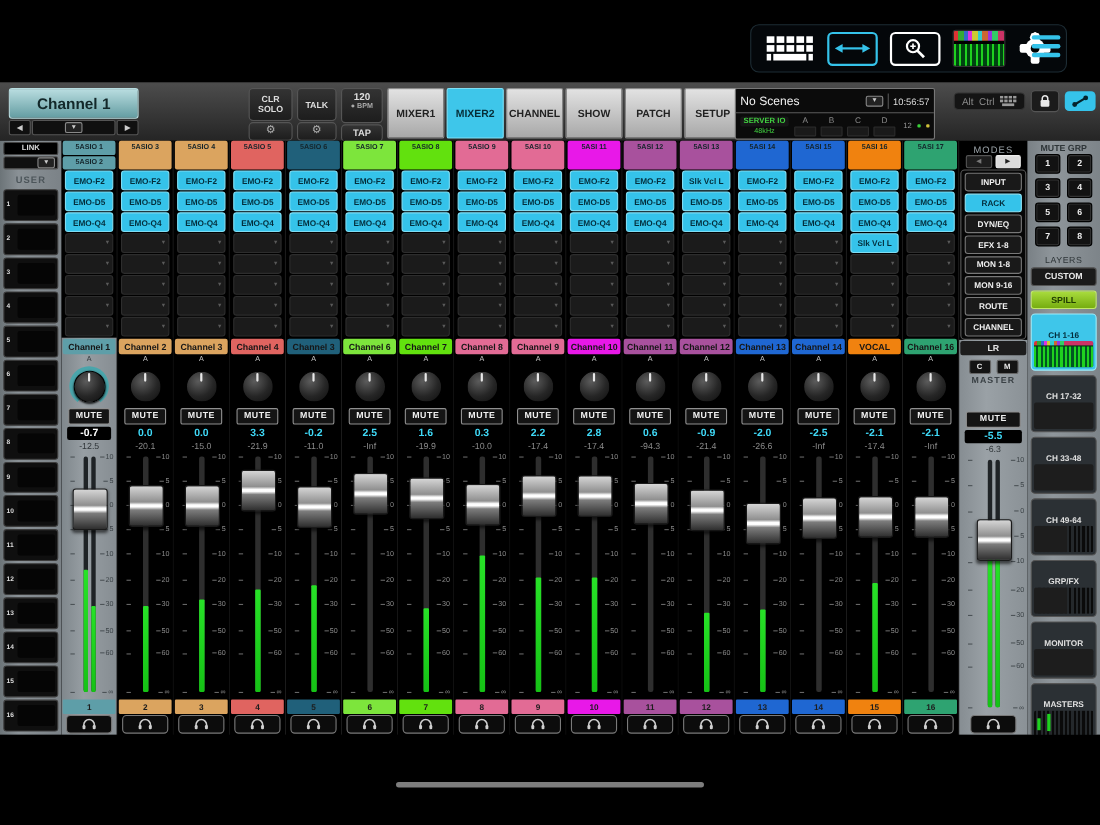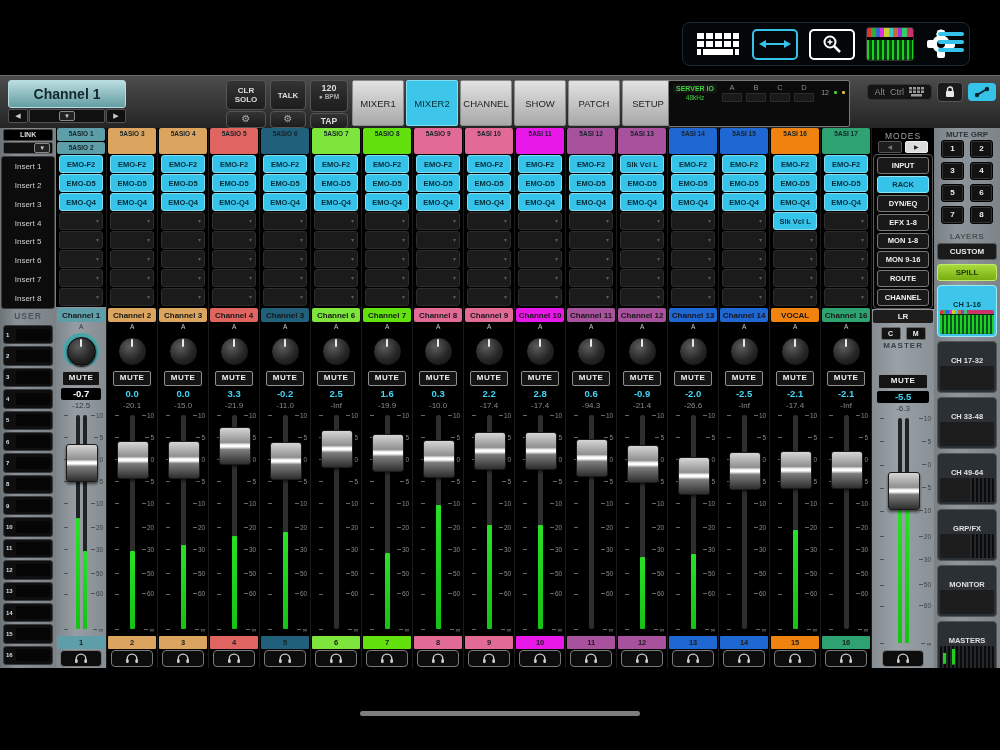--- a/index.html
+++ b/index.html
@@ -31,21 +31,21 @@
   #preset{left:132px;width:88px}
   #preset-box{height:26px;border-radius:3px;border:1px solid #fff;background:linear-gradient(#f4f4f4,#c4c4c4);
     display:flex;align-items:center;justify-content:center;color:#1c1c1c;font-size:12px;font-weight:bold}
   .sq-btn{border:1px solid #555;background:linear-gradient(#333,#1d1d1d);border-radius:4px;color:#ddd;
     font-weight:bold;text-align:center}
   #clr-solo{left:226px;width:40px}#talk{left:270px;width:36px}#bpm{left:310px;width:38px}
   .two-line{height:28px;font-size:8px;line-height:9px;display:flex;align-items:center;justify-content:center;white-space:pre-line}
   .gear-sub{height:15px;margin-top:1px;font-size:10px;line-height:14px;color:#aaa}
   #tabs{left:352px;display:flex;gap:2px}
   .tab{width:50px;height:44px;border:1px solid #8a8a8a;border-radius:2px;background:linear-gradient(#e2e2e2,#a8a8a8);
-    color:#222;font-size:9.5px;font-weight:normal;display:flex;align-items:center;justify-content:center;cursor:pointer}
+    color:#222;font-size:9.5px;font-weight:bold;display:flex;align-items:center;justify-content:center;cursor:pointer}
   .tab.active{background:#3ec6ea;border-color:#7fe0f5;color:#062e38}
   #scenes{left:668px;width:180px;height:45px;border:1px solid #777;border-radius:2px;background:#0b0b0b}
   #scene-row1{height:21px;border-bottom:1px solid #555;display:flex;align-items:center;padding:0 4px;gap:4px}
   #scene-name{flex:1;color:#f0f0f0;font-size:11px}
   #scene-time{color:#ddd;font-size:8.5px}
   #scene-row2{height:21px;display:flex;align-items:center;padding:1px 4px;gap:5px}
   #server-stack{display:flex;flex-direction:column;align-items:center;gap:1px}
   #server-io{color:#41d141;font-size:7px;font-weight:bold;background:#161616;border-radius:2px;padding:0 3px;line-height:9px}
   #rate{color:#41d141;font-size:6.5px;line-height:7px}
   .slot-col{display:flex;flex-direction:column;align-items:center;width:20px}
@@ -254,20 +254,26 @@
   </div>
   <div class="hbox" id="tabs">
       <div class="tab">MIXER1</div>
       <div class="tab active">MIXER2</div>
       <div class="tab">CHANNEL</div>
       <div class="tab">SHOW</div>
       <div class="tab">PATCH</div>
       <div class="tab">SETUP</div>
     </div>
   <div class="hbox" id="scenes">
+    <div id="scene-row1">
+      <span id="scene-name">No Scenes</span>
+      <span class="mini-dd">▼</span>
+      <span style="width:1px;height:14px;background:#555"></span>
+      <span id="scene-time">10:56:57</span>
+    </div>
     <div id="scene-row2">
       <div id="server-stack">
         <span id="server-io">SERVER IO</span>
         <span id="rate">48kHz</span>
       </div>
       <div id="slot-cols" style="display:flex;gap:4px;flex:1">
           <div class="slot-col">
             <span class="slot-letter">A</span>
             <span class="slot-box"></span>
           </div>
@@ -326,30 +332,20 @@
 </div>
 
 <div id="mixer">
   <div id="left-col">
     <div id="link-panel">
       <div id="link-label">LINK</div>
       <div id="link-dd">
           <span class="mini-dd">▼</span>
         </div>
     </div>
-    <div id="insert-labels">
-        <div class="ins-label">Insert 1</div>
-        <div class="ins-label">Insert 2</div>
-        <div class="ins-label">Insert 3</div>
-        <div class="ins-label">Insert 4</div>
-        <div class="ins-label">Insert 5</div>
-        <div class="ins-label">Insert 6</div>
-        <div class="ins-label">Insert 7</div>
-        <div class="ins-label">Insert 8</div>
-      </div>
     <div id="user-panel">
       <div id="user-title">USER</div>
     <div class="user-slot">
           <b>1</b>
           <i></i>
         </div>
         <div class="user-slot">
           <b>2</b>
           <i></i>
         </div>

